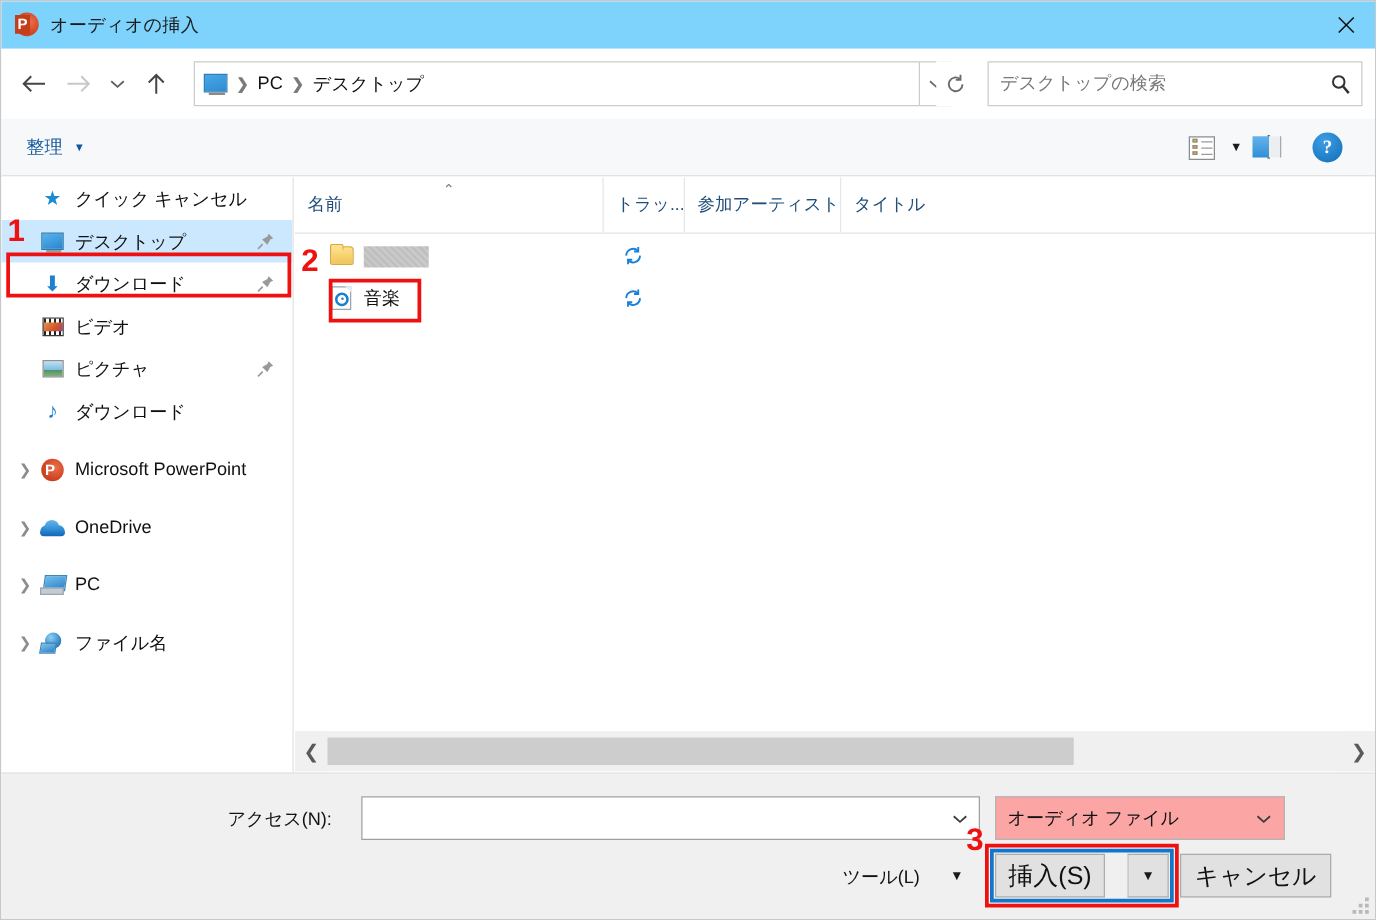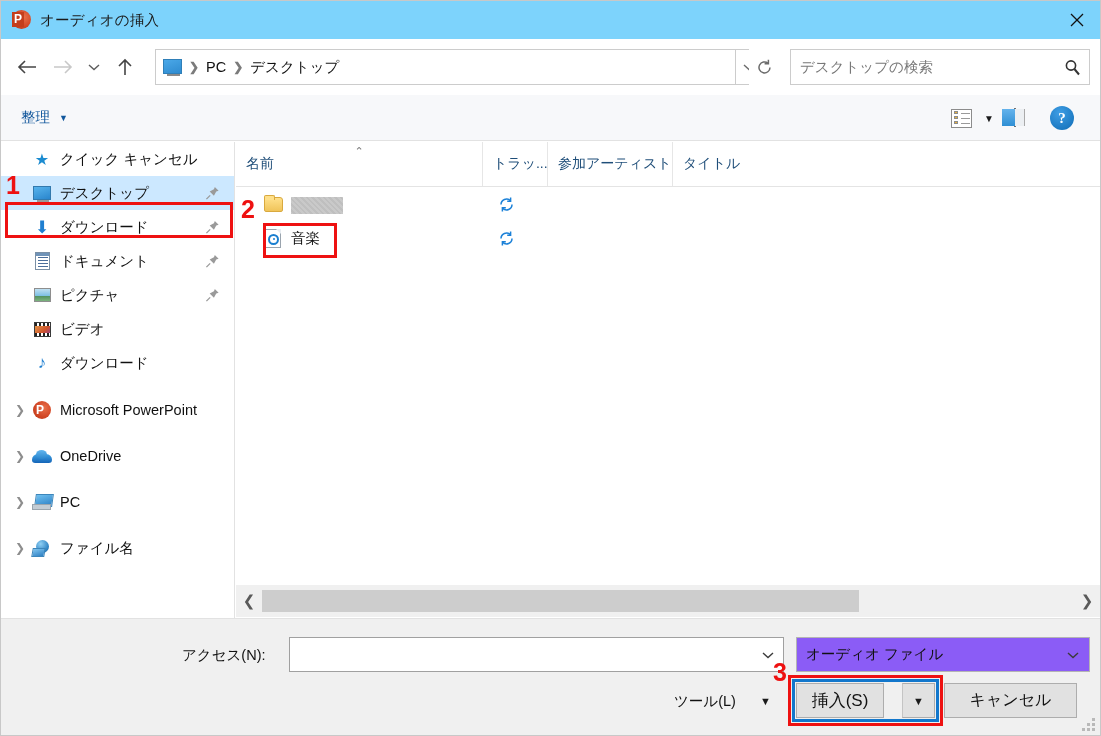--- a/index.html
+++ b/index.html
@@ -405,56 +405,56 @@
     flex: 1; border: none; outline: none; background: transparent;
     font-size: 14.5px; color: #111; padding-left: 8px;
     font-family: "Liberation Sans", sans-serif;
   }
   #fname-caret {
     width: 30px; display:flex; align-items:center; justify-content:center;
     color: #3b3b3b;
   }
   #filetype-box {
     position: absolute; left: 795px; top: 636px;
-    width: 294px; height: 35px;
-    border: 1px solid #b4b4b4; background: #8b5cf6;
+    width: 232px; height: 35px;
+    border: 1px solid #b4b4b4; background: #fca5a5;
     display: flex; align-items: center;
   }
   #filetype-text {
     flex: 1; font-size: 14.5px; color: #111; padding-left: 9px; white-space: nowrap;
   }
   #filetype-caret {
     width: 32px; display:flex; align-items:center; justify-content:center; color:#3b3b3b;
   }
   #tools-btn {
     position: absolute; left: 673px; top: 684px;
     height: 32px; display: flex; align-items: center;
     font-size: 14.5px; color: #111; white-space: nowrap;
   }
   #tools-btn .tcaret { margin-left: 24px; font-size: 11px; color: #1a1a1a; }
   #insert-btn {
     position: absolute; left: 795px; top: 682px;
     width: 88px; height: 35px;
     background: #e1e1e1; border: 1px solid #adadad;
     display: flex; align-items: center; justify-content: center;
-    font-size: 17px; color: #111;
+    font-size: 20px; color: #111;
   }
   #insert-split {
     position: absolute; left: 901px; top: 682px;
     width: 33px; height: 35px;
     background: #e1e1e1; border: 1px solid #adadad; border-left: 1px solid #c4c4c4;
     display: flex; align-items: center; justify-content: center;
     font-size: 11px; color: #1a1a1a;
   }
   #cancel-btn {
     position: absolute; left: 943px; top: 682px;
-    width: 133px; height: 35px;
+    width: 121px; height: 35px;
     background: #e1e1e1; border: 1px solid #adadad;
     display: flex; align-items: center; justify-content: center;
-    font-size: 16px; color: #111;
+    font-size: 19px; color: #111;
   }
   #grip {
     position: absolute; right: 4px; bottom: 3px;
     width: 14px; height: 14px;
   }
   #grip i {
     position: absolute; width: 3px; height: 3px; background: #b9b9b9;
   }
 
   
@@ -598,55 +598,39 @@
       <span class="sb-ico">
           <span class="ico-download">⬇</span>
         </span>
       <span class="sb-label">ダウンロード</span>
       <svg class="sb-pin" viewBox="0 0 16 16">
         <path d="M10.5 1.5 L14.5 5.5 L12 6.5 L9.5 11 L5 6.5 L9.5 4 Z" fill="#9a9a9a"></path>
         <line x1="5.5" y1="10.5" x2="1.5" y2="14.5" stroke="#9a9a9a" stroke-width="1.4"></line>
       </svg>
     </div>
 
+
     <div class="sb-row">
       <span class="sb-chev"></span>
       <span class="sb-ico">
-        <span class="ico-doc">
-            <i></i>
-            <i></i>
-            <i></i>
-            <i></i>
-          </span>
-      </span>
-      <span class="sb-label">ドキュメント</span>
-      <svg class="sb-pin" viewBox="0 0 16 16">
-        <path d="M10.5 1.5 L14.5 5.5 L12 6.5 L9.5 11 L5 6.5 L9.5 4 Z" fill="#9a9a9a"></path>
-        <line x1="5.5" y1="10.5" x2="1.5" y2="14.5" stroke="#9a9a9a" stroke-width="1.4"></line>
-      </svg>
+          <span class="ico-video"></span>
+        </span>
+      <span class="sb-label">ビデオ</span>
     </div>
 
     <div class="sb-row">
       <span class="sb-chev"></span>
       <span class="sb-ico">
           <span class="ico-pic"></span>
         </span>
       <span class="sb-label">ピクチャ</span>
       <svg class="sb-pin" viewBox="0 0 16 16">
         <path d="M10.5 1.5 L14.5 5.5 L12 6.5 L9.5 11 L5 6.5 L9.5 4 Z" fill="#9a9a9a"></path>
         <line x1="5.5" y1="10.5" x2="1.5" y2="14.5" stroke="#9a9a9a" stroke-width="1.4"></line>
       </svg>
-    </div>
-
-    <div class="sb-row">
-      <span class="sb-chev"></span>
-      <span class="sb-ico">
-          <span class="ico-video"></span>
-        </span>
-      <span class="sb-label">ビデオ</span>
     </div>
 
     <div class="sb-row">
       <span class="sb-chev"></span>
       <span class="sb-ico">
           <span class="ico-music">♪</span>
         </span>
       <span class="sb-label">ダウンロード</span>
     </div>
 

